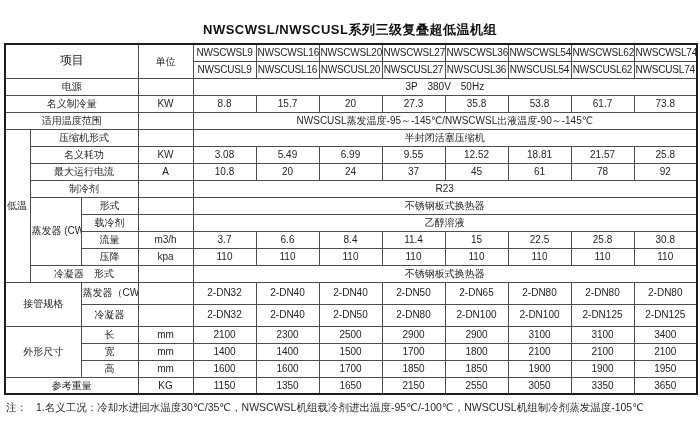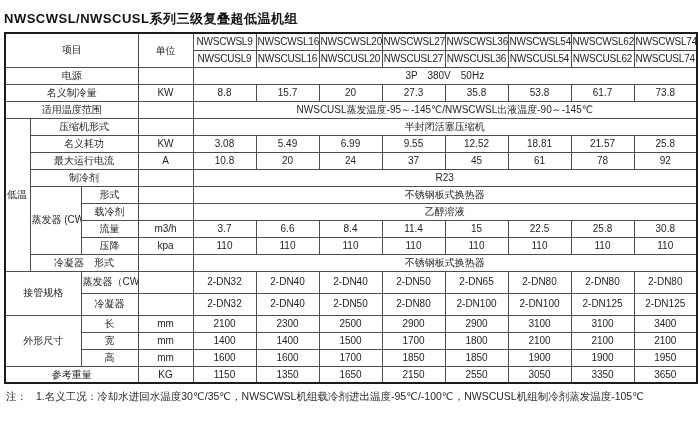--- a/index.html
+++ b/index.html
@@ -3,22 +3,22 @@
 <meta charset="utf-8">
 <style>
   html,body{margin:0;padding:0;background:#ffffff;}
   body{
     width:700px;height:432px;overflow:hidden;
     font-family:"Liberation Sans","DejaVu Sans",sans-serif;
     color:#1f1f1f;
   }
   .page{padding:4px 4px 0 4px;}
   .doc-title{
-    font-weight:bold;font-size:13px;
-    margin:6px 0 4px 0;letter-spacing:0.5px;color:#111;
+    text-align:center;font-weight:bold;font-size:13px;
+    margin:17px 0 4px 0;letter-spacing:0.5px;color:#111;
   }
   table.spec{
     border-collapse:collapse;table-layout:fixed;
     width:692px;margin:0 auto;
     border:2px solid #1c1c1c;
   }
   table.spec td{
     border:1px solid #4d4d4d;
     text-align:center;vertical-align:middle;
     font-size:10px;line-height:1.15;
@@ -58,21 +58,21 @@
         <col style="width:63px">
         <col style="width:63px">
       <col style="width:63px">
         <col style="width:63px">
         <col style="width:63px">
         <col style="width:63px">
     </colgroup>
     <tbody>
 
       <tr class="h17 model-row">
-        <td colspan="3" rowspan="2" class="group-label" style="font-size:10px;font-family:Liberation Mono, monospace;">项目</td>
+        <td colspan="3" rowspan="2" class="group-label" style="font-size:12px;">项目</td>
         <td rowspan="2" class="group-label" style="font-size:10px;">单位</td>
       <td>NWSCWSL9</td>
           <td>NWSCWSL16</td>
           <td>NWSCWSL20</td>
           <td>NWSCWSL27</td>
           <td>NWSCWSL36</td>
           <td>NWSCWSL54</td>
           <td>NWSCWSL62</td>
           <td>NWSCWSL74</td>
         </tr>

